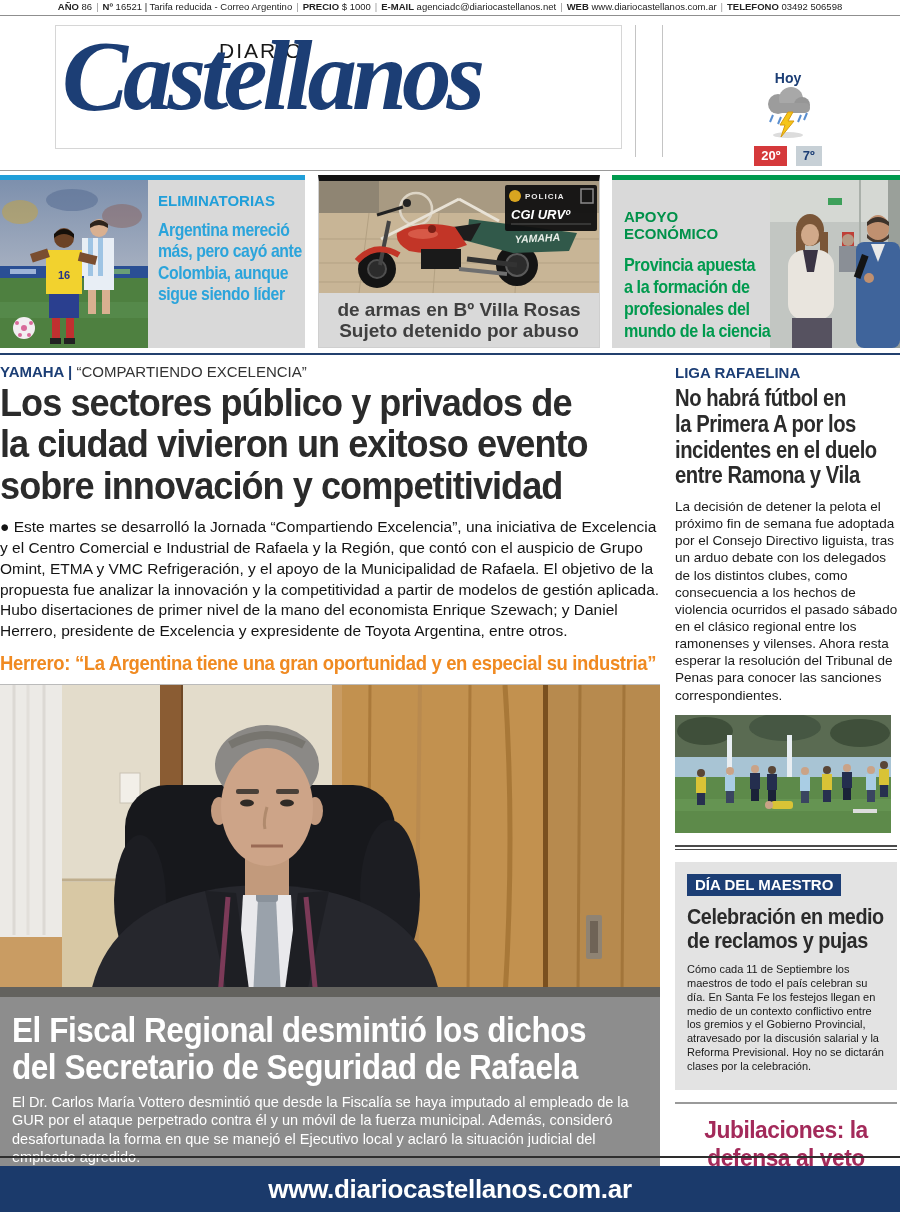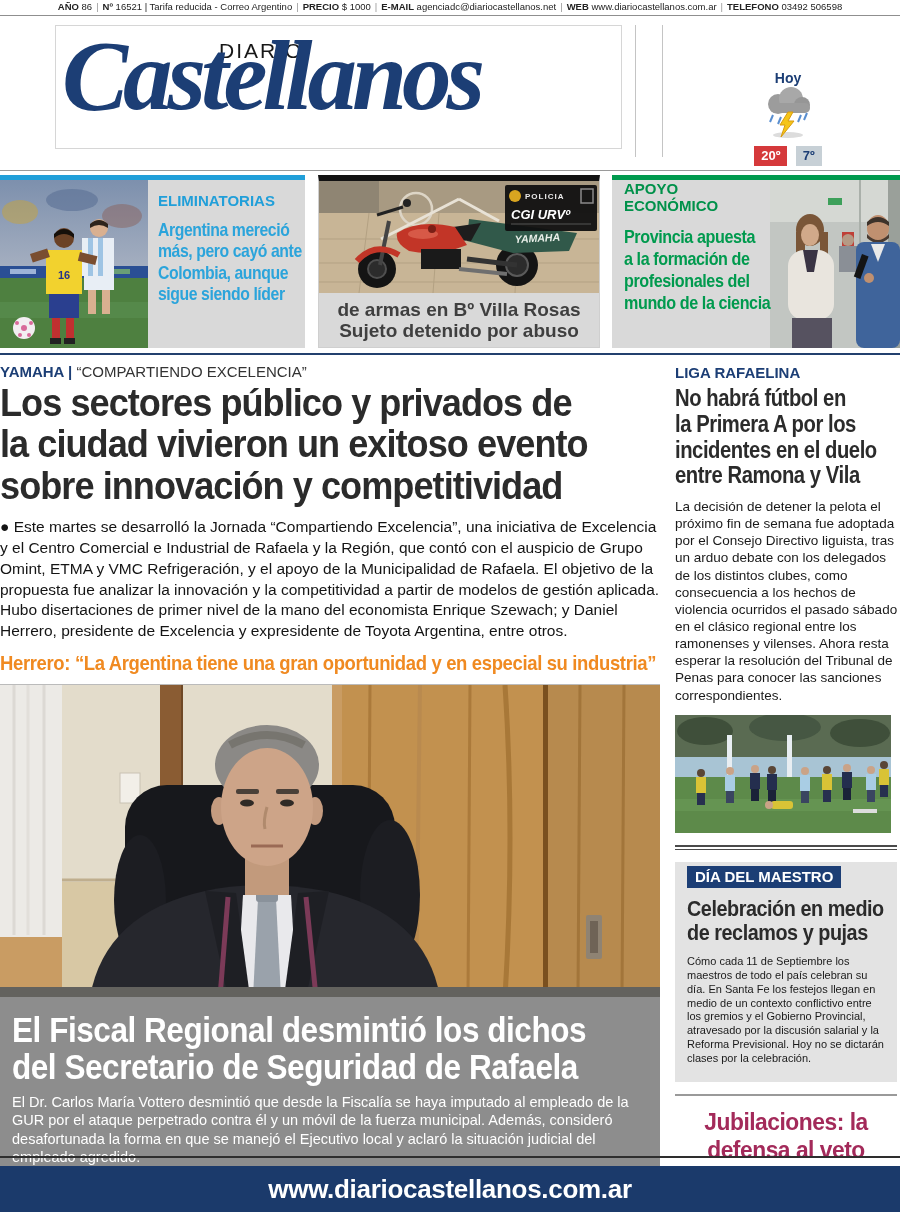--- a/index.html
+++ b/index.html
@@ -41,21 +41,21 @@
   .k-cyan { font-size:15px; font-weight:800; color:#219fd9; }
   .h-cyan { margin-top:10px; font-size:19px; font-weight:600; color:#2ba4db; line-height:1.13; letter-spacing:-0.5px; }
   .h-cyan div, .h-green div { white-space:nowrap; }
   .scale83 { transform:scaleX(0.83); transform-origin:0 0; }
   .scale85 { transform:scaleX(0.85); transform-origin:0 0; }
   .box2 { width:282px; border:1px solid #cfcfcf; border-top:6px solid #121212; margin-right:12px; }
   .box2 svg { display:block; }
   .s2caption { height:54px; display:flex; align-items:center; justify-content:center; text-align:center; }
   .s2caption .cap { font-size:19px; font-weight:800; color:#3f3f3f; line-height:1.12; }
   .box3 { width:288px; border-top:5px solid #009a4e; display:flex; }
-  .s3text { width:158px; padding:0 4px 0 12px; flex:none; }
+  .s3text { width:158px; padding:28px 4px 0 12px; flex:none; }
   .k-green { font-size:15px; font-weight:800; color:#00914a; }
   .h-green { margin-top:12px; font-size:19px; font-weight:600; color:#009a4e; line-height:1.15; letter-spacing:-0.5px; }
   .box3 svg { display:block; }
 
   .navy-rule { height:2px; background:#23406e; margin-top:5px; }
 
   
   .content { display:flex; }
   .left-col { width:660px; flex:none; }
   .col-div { width:1px; background:#3a3a3a; margin:0 5px; }
@@ -78,21 +78,21 @@
   .f-headline div { white-space:nowrap; }
   .f-body { margin-top:7px; font-size:14.5px; line-height:1.28; max-width:625px; }
 
   .r-kicker { margin-top:9px; font-size:15px; font-weight:800; color:#1c3e75; }
   .r-headline { margin-top:5px; font-size:23px; font-weight:800; color:#2b2b2b; line-height:1.12; letter-spacing:-0.5px; transform:scaleX(0.88); transform-origin:0 0; }
   .r-headline div { white-space:nowrap; }
   .r-body { margin-top:9px; font-size:13.5px; line-height:1.27; color:#1a1a1a; max-width:224px; }
   .r-photo { margin-top:11px; }
   .r-photo svg { display:block; }
   .dbl-rule { margin-top:12px; height:5px; border-top:2px solid #4a4a4a; border-bottom:1px solid #4a4a4a; width:222px; }
-  .maestro-box { margin-top:12px; background:#e3e3e3; padding:4px 12px 16px; width:222px; }
+  .maestro-box { margin-top:12px; background:#e3e3e3; padding:12px 12px 16px; width:222px; }
   .m-badge { display:inline-block; background:#1c3e75; color:#fff; font-size:15px; font-weight:800; padding:2px 8px 3px; }
   .m-headline { margin-top:9px; font-size:22px; font-weight:800; color:#2b2b2b; line-height:1.12; letter-spacing:-0.5px; transform:scaleX(0.9); transform-origin:0 0; }
   .m-headline div { white-space:nowrap; }
   .m-body { margin-top:9px; font-size:11px; line-height:1.26; color:#1a1a1a; }
   .thin-rule { margin-top:12px; border-top:2px solid #9a9a9a; width:222px; }
   .jubi { margin-top:12px; width:222px; text-align:center; font-size:24px; font-weight:800; color:#a32a5a; line-height:1.16; letter-spacing:-0.5px; transform:scaleX(0.95); transform-origin:50% 0; }
   .jubi div { white-space:nowrap; }
 
   
   .foot-rule { position:absolute; left:0; bottom:54px; width:900px; border-top:2.5px solid #2e2e2e; }

